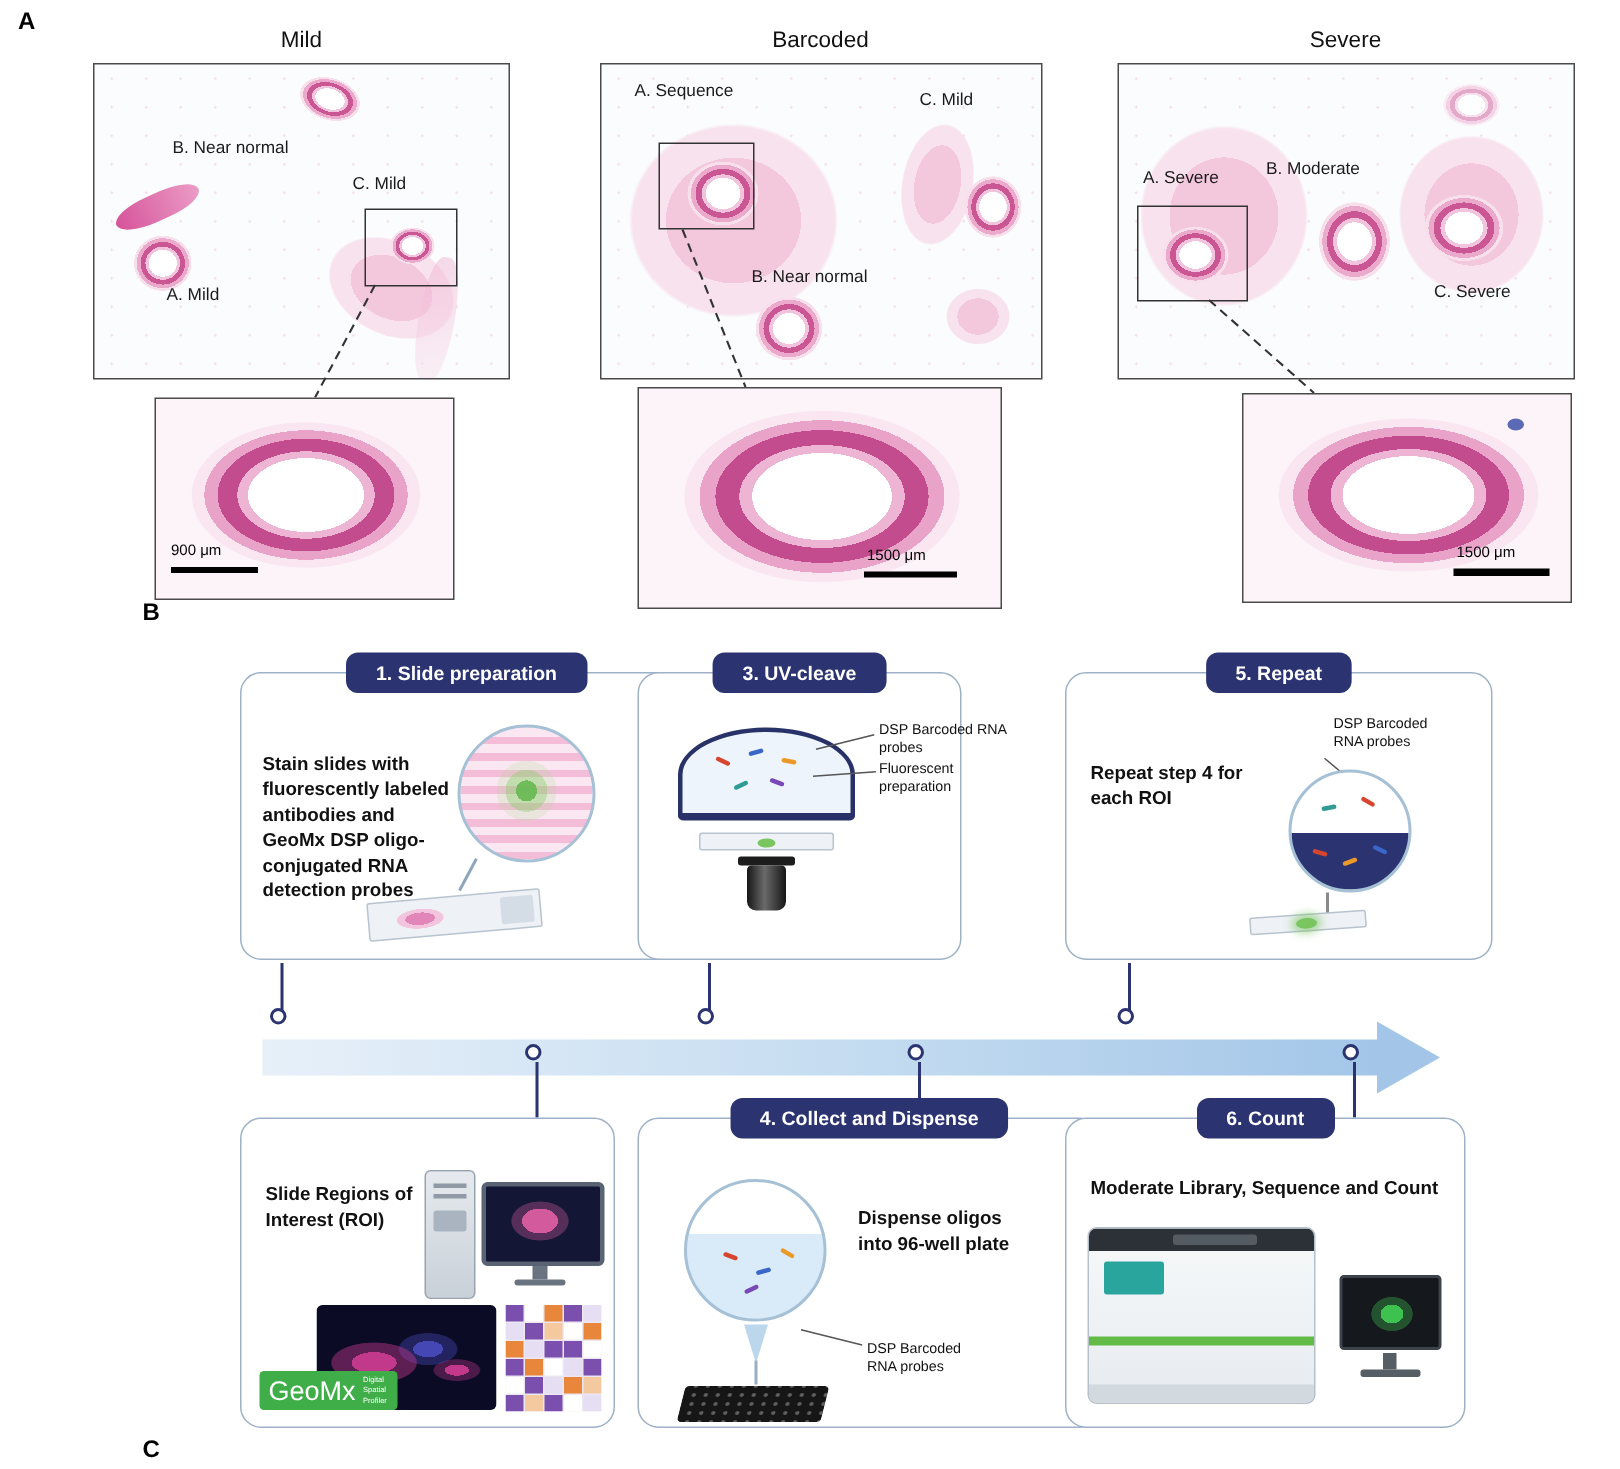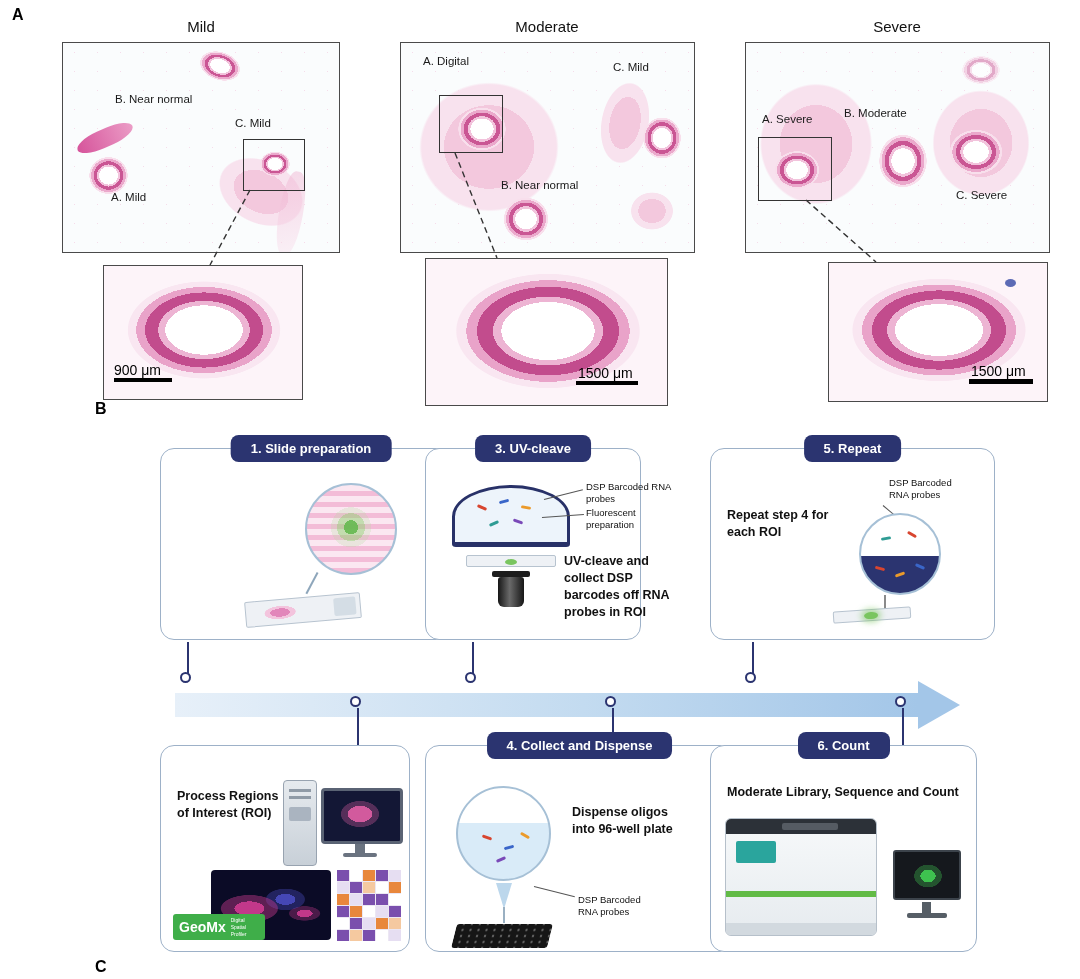--- a/index.html
+++ b/index.html
@@ -16,21 +16,21 @@
   .ring { position:absolute; border-radius:50%;
           background: radial-gradient(closest-side,#ffffff 0 40%,#f2c3dc 40% 49%,#ca5694 49% 63%,#eba9cc 63% 74%,#f8dfec 74% 81%,transparent 82%); }
   .ring-lg { position:absolute; border-radius:50%;
           background: radial-gradient(closest-side,#ffffff 0 44%,#edb4d3 44% 52%,#c24c8d 52% 67%,#e9a3c9 67% 77%,#f9e6f1 77% 86%,transparent 87%); }
   .blob { position:absolute; border-radius:55% 45% 60% 40% / 50% 60% 45% 55%;
           background: radial-gradient(closest-side,#f3c8dd 0 55%,#f8e2ee 55% 82%,transparent 85%); }
   .streak { position:absolute; border-radius:50% / 60%;
           background: linear-gradient(90deg,#d6549b,#eb9cc6); }
   .roi { position:absolute; border:1.3px solid #333; }
   .lbl { position:absolute; font-size:11.5px; color:#1a1a1a; white-space:nowrap; }
-  .sb-text { position:absolute; font-size:14px; color:#000; }
+  .sb-text { position:absolute; font-size:10px; color:#000; }
   .sb-line { position:absolute; background:#000; }
   .card { position:absolute; background:#fff; border:1.5px solid #9db1c8; border-radius:14px; }
   .pill { position:absolute; top:-14px; left:50%; transform:translateX(-50%);
           background:#2b3470; color:#fff; font-weight:bold; font-size:13px;
           padding:6px 20px; border-radius:8px; white-space:nowrap; }
   .body-txt { position:absolute; font-weight:bold; font-size:12.5px; line-height:1.35; color:#111; }
   .ann { position:absolute; font-size:9.5px; line-height:1.25; color:#111; }
   .ptr { position:absolute; height:1px; background:#555; transform-origin:0 50%; }
   .stem { position:absolute; width:2px; background:#2b3470; }
   .node { position:absolute; width:11px; height:11px; background:#fff;
@@ -48,21 +48,21 @@
   .slide { position:absolute; background:#eef1f5; border:1px solid #b7c3cf; border-radius:2px; }
 </style>
 </head>
 <body>
 
 <div class="fig">
 
   <span class="panel-letter" style="left:12px;top:6px">A</span>
 
   <span class="sec-title" style="left:141px;top:18px;width:120px">Mild</span>
-  <span class="sec-title" style="left:487px;top:18px;width:120px">Moderate</span>
+  <span class="sec-title" style="left:487px;top:18px;width:120px">Barcoded</span>
   <span class="sec-title" style="left:837px;top:18px;width:120px">Severe</span>
 
   <div class="hbox" style="left:62px;top:42px;width:278px;height:211px">
     <div class="ring" style="left:132px;top:6px;width:50px;height:34px;transform:rotate(18deg)"></div>
     <div class="streak" style="left:12px;top:86px;width:60px;height:18px;transform:rotate(-24deg)"></div>
     <div class="ring" style="left:22px;top:110px;width:47px;height:45px"></div>
     <div class="blob" style="left:146px;top:112px;width:104px;height:74px;transform:rotate(26deg)"></div>
     <div class="streak" style="left:216px;top:128px;width:24px;height:84px;transform:rotate(10deg);opacity:.45;background:linear-gradient(160deg,#eeaccd,#f9e2ee)"></div>
     <div class="ring" style="left:194px;top:106px;width:36px;height:30px"></div>
     <div class="roi" style="left:180px;top:96px;width:62px;height:52px"></div>
@@ -72,21 +72,21 @@
   </div>
 
   <div class="hbox" style="left:400px;top:42px;width:295px;height:211px">
     <div class="blob" style="left:6px;top:28px;width:164px;height:152px"></div>
     <div class="blob" style="left:196px;top:32px;width:56px;height:96px;transform:rotate(10deg)"></div>
     <div class="ring" style="left:52px;top:60px;width:58px;height:52px"></div>
     <div class="roi" style="left:38px;top:52px;width:64px;height:58px"></div>
     <div class="ring" style="left:238px;top:70px;width:46px;height:50px"></div>
     <div class="ring" style="left:98px;top:150px;width:54px;height:52px"></div>
     <div class="blob" style="left:226px;top:146px;width:50px;height:44px"></div>
-    <span class="lbl" style="left:22px;top:12px">A. Digital</span>
+    <span class="lbl" style="left:22px;top:12px">A. Sequence</span>
     <span class="lbl" style="left:212px;top:18px">C. Mild</span>
     <span class="lbl" style="left:100px;top:136px">B. Near normal</span>
   </div>
 
   <div class="hbox" style="left:745px;top:42px;width:305px;height:211px">
     <div class="blob" style="left:4px;top:30px;width:132px;height:142px"></div>
     <div class="blob" style="left:178px;top:38px;width:114px;height:124px"></div>
     <div class="ring" style="left:212px;top:10px;width:46px;height:34px;opacity:.5"></div>
     <div class="ring" style="left:24px;top:104px;width:54px;height:46px"></div>
     <div class="roi" style="left:12px;top:94px;width:74px;height:64px"></div>
@@ -132,20 +132,21 @@
   <div class="stem" style="left:902px;top:708px;height:37px"></div>
   <div class="node" style="left:180px;top:672px"></div>
   <div class="node" style="left:465px;top:672px"></div>
   <div class="node" style="left:745px;top:672px"></div>
   <div class="node" style="left:350px;top:696px"></div>
   <div class="node" style="left:605px;top:696px"></div>
   <div class="node" style="left:895px;top:696px"></div>
 
   <div class="card" style="left:160px;top:448px;width:302px;height:192px">
     <div class="pill">1. Slide preparation</div>
+    <div class="body-txt" style="left:14px;top:52px;width:126px">Stain slides with fluorescently labeled antibodies and GeoMx DSP oligo-conjugated RNA detection probes</div>
     <div class="cir" style="left:144px;top:34px;width:92px;height:92px;background:radial-gradient(circle at 50% 48%, rgba(104,186,82,.95) 0 7px, rgba(140,210,110,.5) 7px 14px, rgba(170,220,150,.22) 14px 20px, transparent 20px), repeating-linear-gradient(0deg,#f3bcd7 0 5px,#fbe7f1 5px 11px)"></div>
     <div style="position:absolute;left:150px;top:122px;width:1.5px;height:24px;background:#8ea6bb;transform:rotate(28deg)"></div>
     <div class="slide" style="left:84px;top:148px;width:116px;height:26px;transform:rotate(-5deg)">
       <div style="position:absolute;left:16px;top:5px;width:36px;height:15px;border-radius:50%;background:radial-gradient(closest-side,#e286ba 0 55%,#f3c4dd 55% 85%,transparent 88%)"></div>
       <div style="position:absolute;right:4px;top:3px;width:22px;height:18px;background:#d4dde5;border-radius:2px"></div>
     </div>
   </div>
 
   <div class="card" style="left:425px;top:448px;width:216px;height:192px">
     <div class="pill">3. UV-cleave</div>
@@ -158,21 +159,20 @@
     </div>
     <div class="ptr" style="left:118px;top:50px;width:40px;transform:rotate(-14deg)"></div>
     <div class="ptr" style="left:116px;top:68px;width:42px;transform:rotate(-4deg)"></div>
     <span class="ann" style="left:160px;top:32px;width:96px">DSP Barcoded RNA probes</span>
     <span class="ann" style="left:160px;top:58px;width:90px">Fluorescent preparation</span>
     <div class="slide" style="left:40px;top:106px;width:90px;height:12px">
       <div style="position:absolute;left:38px;top:3px;width:12px;height:6px;background:#79c55f;border-radius:50%"></div>
     </div>
     <div style="position:absolute;left:66px;top:122px;width:38px;height:6px;background:#1d1d1d;border-radius:2px"></div>
     <div style="position:absolute;left:72px;top:128px;width:26px;height:30px;background:linear-gradient(90deg,#161616,#6a6a6a 45%,#161616);border-radius:3px 3px 6px 6px"></div>
-    <div class="body-txt" style="left:138px;top:104px;width:124px">UV-cleave and collect DSP barcodes off RNA probes in ROI</div>
   </div>
 
   <div class="card" style="left:710px;top:448px;width:285px;height:192px">
     <div class="pill">5. Repeat</div>
     <div class="body-txt" style="left:16px;top:58px;width:104px">Repeat step 4 for each ROI</div>
     <span class="ann" style="left:178px;top:28px;width:78px">DSP Barcoded RNA probes</span>
     <div class="ptr" style="left:172px;top:56px;width:22px;transform:rotate(40deg)"></div>
     <div class="cir" style="left:148px;top:64px;width:82px;height:82px;background:linear-gradient(180deg,#fff 0 52%,#2b3470 52% 100%)">
       <div class="mk" style="left:14px;top:52px;background:#d8452f;transform:rotate(15deg)"></div>
       <div class="mk" style="left:34px;top:58px;background:#eb9a2a;transform:rotate(-20deg)"></div>
@@ -180,21 +180,21 @@
       <div class="mk" style="left:20px;top:22px;background:#2f9c94;transform:rotate(-10deg)"></div>
       <div class="mk" style="left:46px;top:18px;background:#d8452f;transform:rotate(30deg)"></div>
     </div>
     <div style="position:absolute;left:173px;top:146px;width:1.5px;height:14px;background:#8a8a8a"></div>
     <div class="slide" style="left:122px;top:160px;width:78px;height:12px;transform:rotate(-4deg)">
       <div style="position:absolute;left:30px;top:2px;width:14px;height:7px;background:#79c55f;border-radius:50%;box-shadow:0 0 6px 3px rgba(121,197,95,.6)"></div>
     </div>
   </div>
 
   <div class="card" style="left:160px;top:745px;width:250px;height:207px">
-    <div class="body-txt" style="left:16px;top:42px;width:104px">Process Regions of Interest (ROI)</div>
+    <div class="body-txt" style="left:16px;top:42px;width:104px">Slide Regions of Interest (ROI)</div>
     <div style="position:absolute;left:122px;top:34px;width:34px;height:86px;background:linear-gradient(#e6eaee,#c8d0d8);border:1px solid #98a3b0;border-radius:4px">
       <div style="position:absolute;left:5px;top:8px;width:22px;height:3px;background:#8f9aa6"></div>
       <div style="position:absolute;left:5px;top:15px;width:22px;height:3px;background:#8f9aa6"></div>
       <div style="position:absolute;left:5px;top:26px;width:22px;height:14px;background:#aab4c0;border-radius:2px"></div>
     </div>
     <div style="position:absolute;left:160px;top:42px;width:82px;height:56px;background:#131735;border:3px solid #5a6374;border-radius:4px">
       <div style="position:absolute;left:14px;top:8px;width:44px;height:30px;border-radius:45% 55% 50% 50%;background:radial-gradient(closest-side,#d25a9d 0 55%, rgba(210,90,157,.35) 55% 85%, transparent 88%)"></div>
     </div>
     <div style="position:absolute;left:194px;top:98px;width:10px;height:9px;background:#6a7380"></div>
     <div style="position:absolute;left:182px;top:107px;width:34px;height:4px;background:#6a7380;border-radius:2px"></div>
@@ -226,21 +226,21 @@
         <rect x="26" y="48" width="12" height="11" fill="#e6def2"></rect>
         <rect x="39" y="48" width="12" height="11" fill="#e8873c"></rect>
         <rect x="52" y="48" width="12" height="11" fill="#f5c9a0"></rect>
       <rect x="0" y="60" width="12" height="11" fill="#7a4fad"></rect>
         <rect x="13" y="60" width="12" height="11" fill="#f5c9a0"></rect>
         <rect x="26" y="60" width="12" height="11" fill="#7a4fad"></rect>
         <rect x="39" y="60" width="12" height="11" fill="#ffffff"></rect>
         <rect x="52" y="60" width="12" height="11" fill="#e6def2"></rect>
     </svg>
     <div style="position:absolute;left:12px;top:168px;width:92px;height:26px;background:#3fae49;border-radius:3px;color:#fff;display:flex;align-items:center;padding:0 6px;gap:5px">
-      <span style="font-weight:bold;font-size:14px">GeoMx</span>
+      <span style="font-weight:normal;font-size:18px">GeoMx</span>
       <span style="display:flex;flex-direction:column;font-size:5px;line-height:1.4">
         <span>Digital</span>
         <span>Spatial Profiler</span>
       </span>
     </div>
   </div>
 
   <div class="card" style="left:425px;top:745px;width:309px;height:207px">
     <div class="pill">4. Collect and Dispense</div>
     <div class="cir" style="left:30px;top:40px;width:95px;height:95px;background:linear-gradient(180deg,#fff 0 38%,#d9ebf8 38% 100%)">

